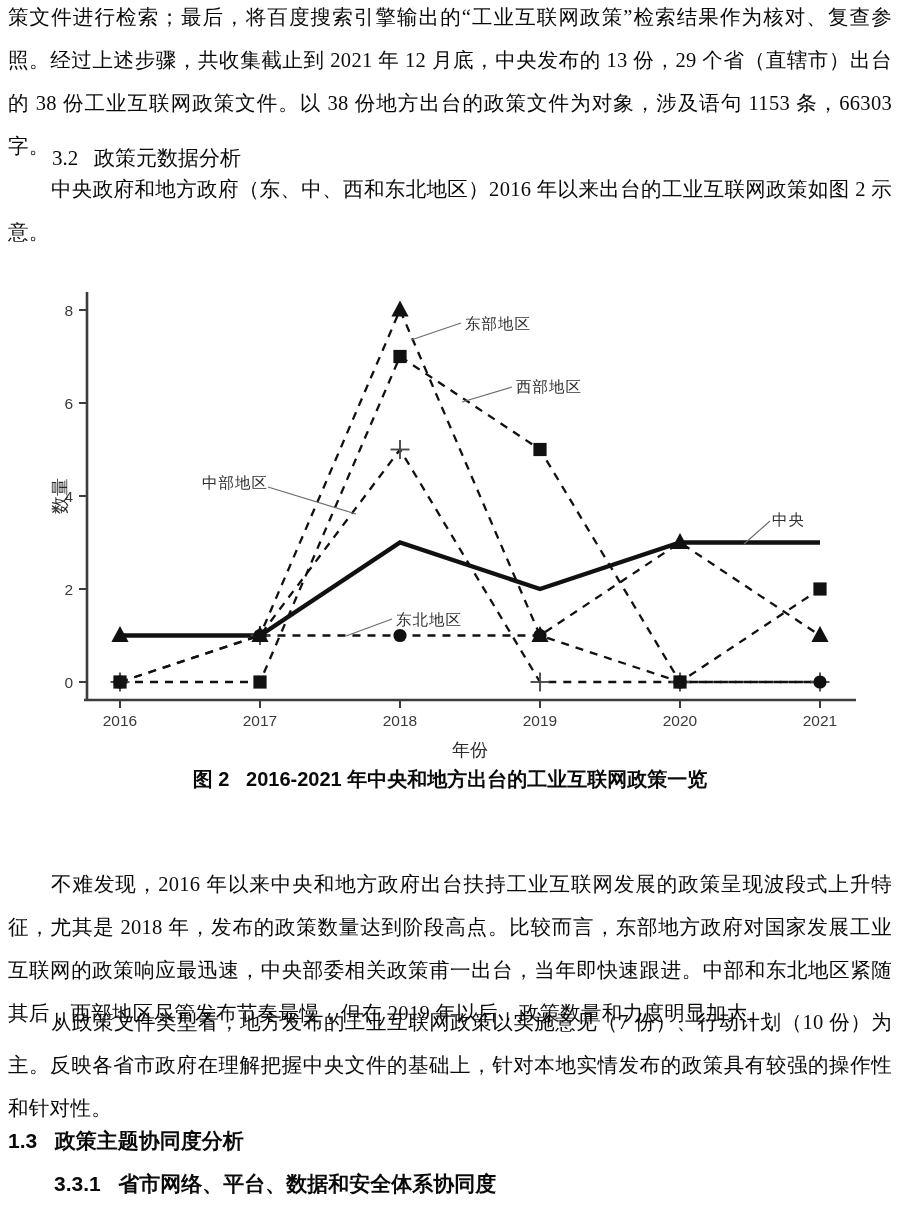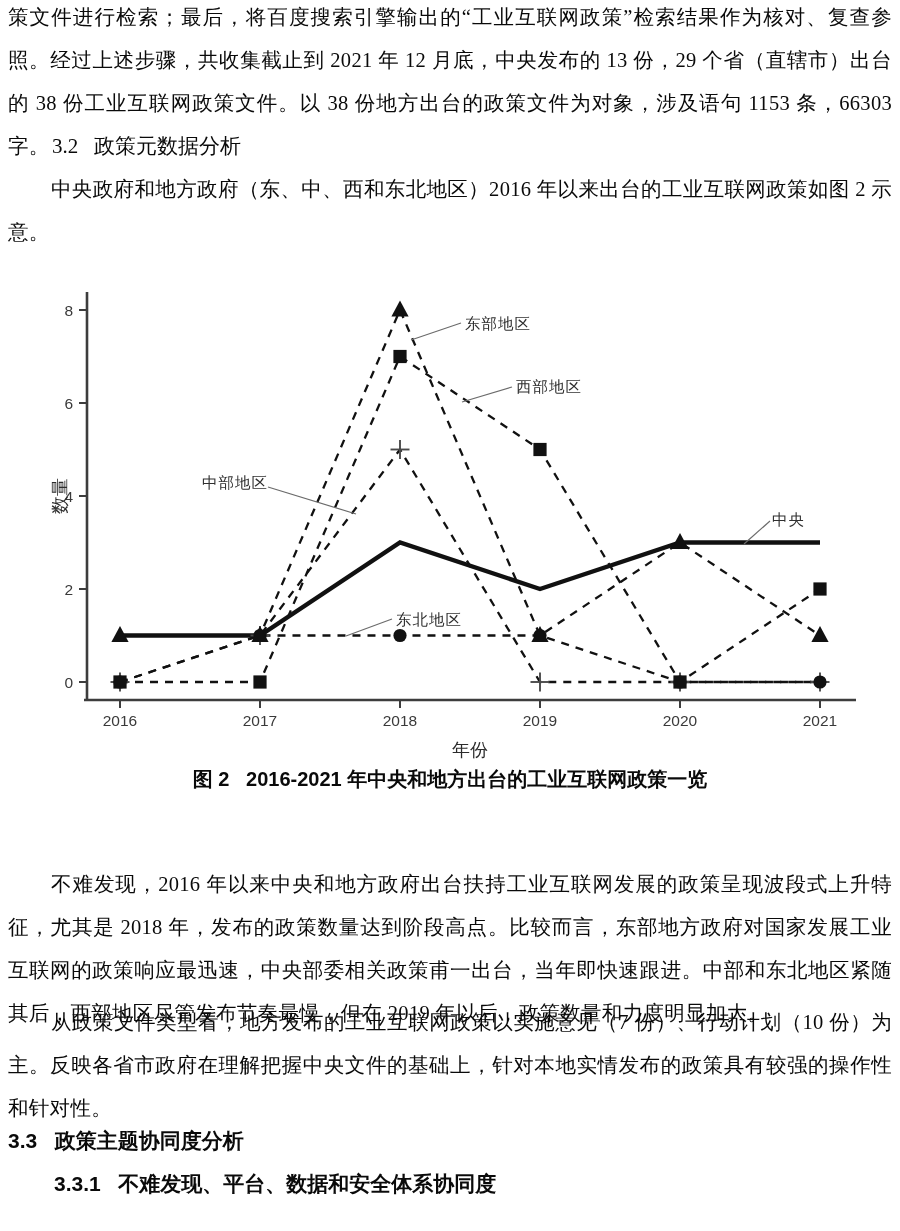--- a/index.html
+++ b/index.html
@@ -10,20 +10,21 @@
   }
   p { margin:0; position:absolute; }
   .para {
     left:8px; width:884px; font-size:20.5px; line-height:43px;
     text-align:justify; letter-spacing:0.3px;
   }
   .indent { text-indent:43px; }
   .h-serif {
     left:8px; font-size:21px; line-height:30px; white-space:pre;
     padding-left:44px;
+    margin-top:12px;
   }
   .h-bold {
     left:8px; font-size:21px; line-height:30px; white-space:pre;
     font-family:"Liberation Sans","DejaVu Sans",sans-serif; font-weight:700;
   }
   .h-bold.sub { padding-left:46px; }
   .caption {
     left:0; width:900px; text-align:center; font-size:20px; line-height:30px;
     font-family:"Liberation Sans","DejaVu Sans",sans-serif; font-weight:700;
     white-space:pre;
@@ -126,17 +127,17 @@
       <line x1="744" y1="544" x2="770" y2="521" stroke="#6b6b6b" stroke-width="1.2"></line>
       <text x="772" y="525" class="anno">中央</text>
     </svg>
 
   <p class="caption" style="top:764px">图 2   2016-2021 年中央和地方出台的工业互联网政策一览</p>
 
   <p class="para indent" style="top:863px">不难发现，2016 年以来中央和地方政府出台扶持工业互联网发展的政策呈现波段式上升特征，尤其是 2018 年，发布的政策数量达到阶段高点。比较而言，东部地方政府对国家发展工业互联网的政策响应最迅速，中央部委相关政策甫一出台，当年即快速跟进。中部和东北地区紧随其后，西部地区尽管发布节奏最慢，但在 2019 年以后，政策数量和力度明显加大。</p>
 
   <p class="para indent" style="top:1001px">从政策文件类型看，地方发布的工业互联网政策以实施意见（7 份）、行动计划（10 份）为主。反映各省市政府在理解把握中央文件的基础上，针对本地实情发布的政策具有较强的操作性和针对性。</p>
 
-  <p class="h-bold" style="top:1126px">3.3   政策主题协同度分析</p>
+  <p class="h-bold" style="top:1126px">1.3   政策主题协同度分析</p>
 
-  <p class="h-bold sub" style="top:1169px">3.3.1   不难发现、平台、数据和安全体系协同度</p>
+  <p class="h-bold sub" style="top:1169px">3.3.1   省市网络、平台、数据和安全体系协同度</p>
 
 </div>
 
 </body></html>

